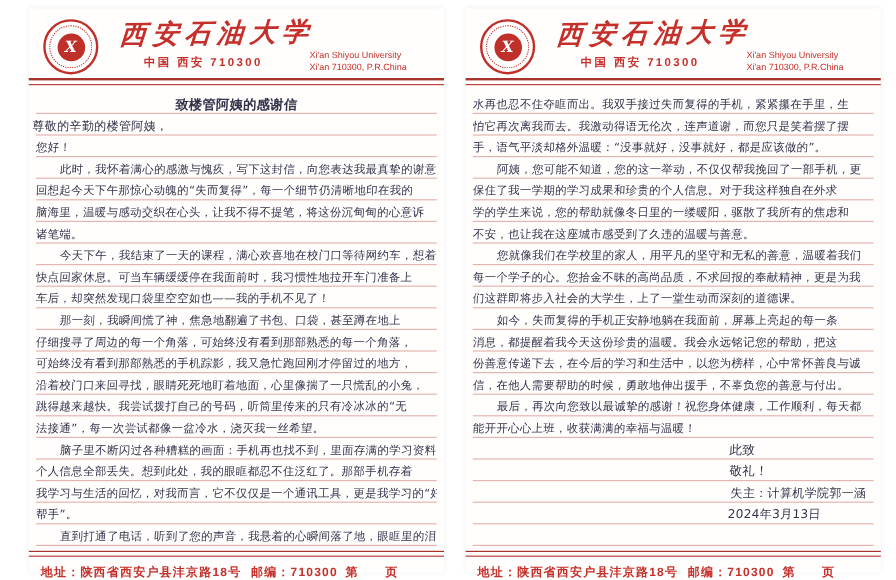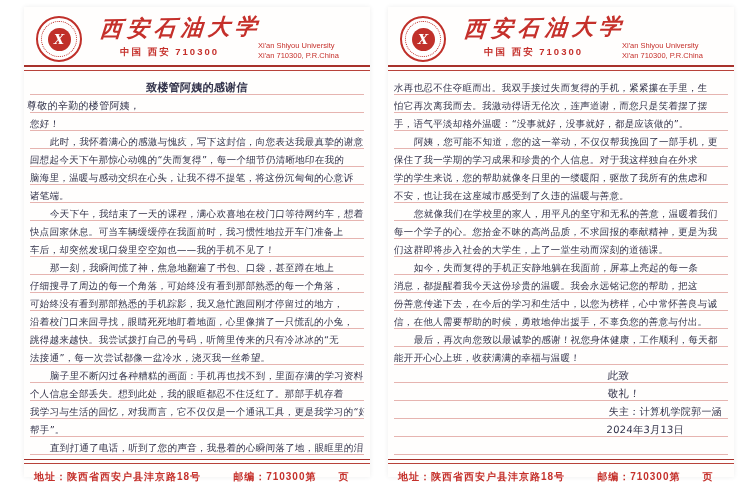--- a/index.html
+++ b/index.html
@@ -56,21 +56,21 @@
   .ls-close .ink{padding-left:64%;font-size:10.5px;}
   .ls-sign .ink{text-align:right;padding-right:6px;font-size:10px;}
   .ls-date .ink{text-align:right;padding-right:44px;font-size:10px;}
   
   .foot-rule{height:3px;border-top:1.5px solid #a8322c;border-bottom:1px solid #b8423a;margin-top:4px;}
   .footer{
     display:flex;align-items:center;color:#c5302b;font-weight:bold;font-size:10px;
     padding:6px 10px 0 10px;letter-spacing:1px;
   }
   .footer .addr{white-space:nowrap;}
-  .footer .post{margin-left:32px;white-space:nowrap;}
+  .footer .post{margin-left:8px;white-space:nowrap;}
   .footer .pageno{margin-left:auto;padding-right:28px;white-space:nowrap;font-family:Liberation Mono, monospace;}
   .footer .pageno .gap{display:inline-block;width:22px;}
 </style>
 </head>
 <body>
 
 <div class="page" id="page-1">
   <div class="letterhead">
     <div class="seal">
       <div class="seal-inner">X</div>

